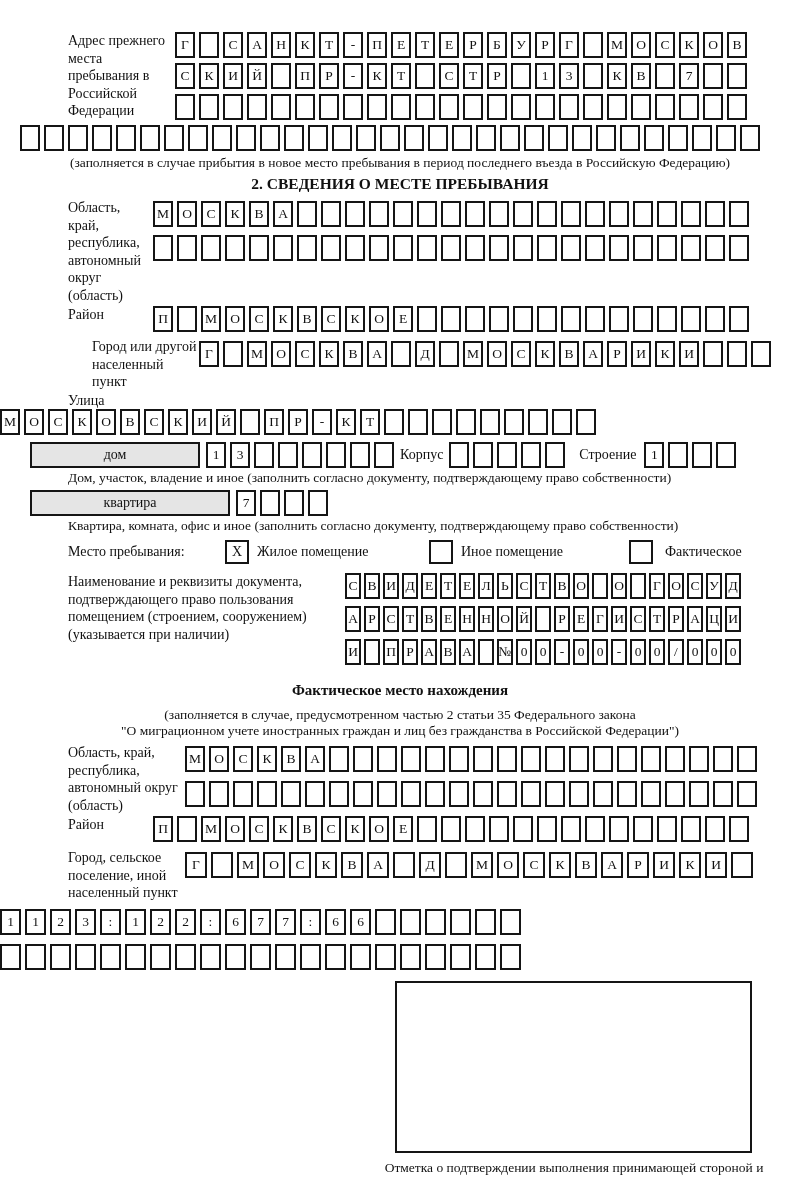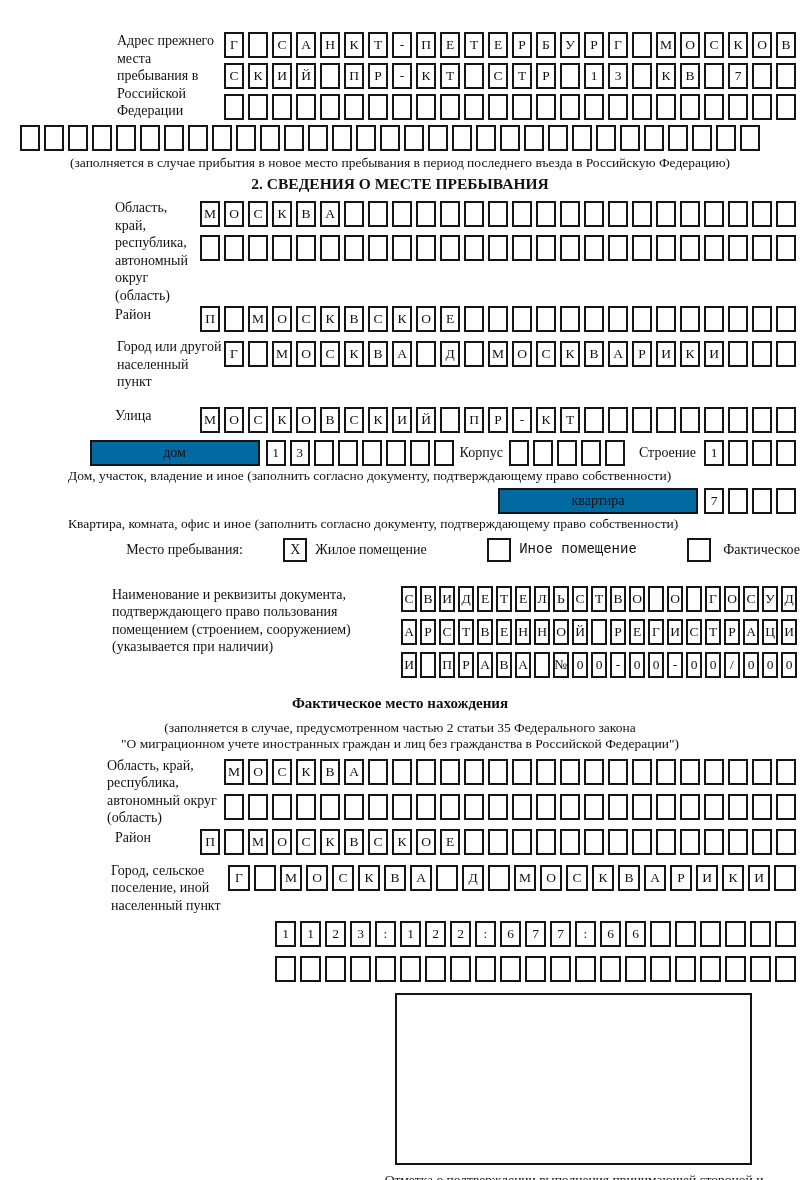--- a/index.html
+++ b/index.html
@@ -5,21 +5,21 @@
   html,body{margin:0;padding:0;background:#fff;}
   body{
     width:800px;height:1180px;overflow:hidden;position:relative;
     font-family:"Liberation Serif","DejaVu Serif",serif;
     color:#111;font-size:14px;
   }
   .page{padding-top:16px;}
   .hdr{ text-align:right; padding-right:48px; font-size:14.5px; }
 
   
-  .row{ display:flex; align-items:flex-start;justify-content:flex-end; }
+  .row{ display:flex; align-items:flex-start; }
   .lbl{ font-size:14px; line-height:17.5px; }
   .grids{ display:flex; flex-direction:column; }
   .grid{ display:flex; margin-bottom:5px; }
 
   
   .cell{
     width:16px;height:22px;border:2px solid #151515;margin-right:4px;
     display:flex;align-items:center;justify-content:center;
     font-size:13.5px;line-height:1;background:#fff;flex:0 0 auto;
   }
@@ -27,21 +27,21 @@
   .g-kad .cell{ width:17px; }
   .g-city2 .cell{ width:18px; }
 
   .note{ font-size:13.5px; }
   .center{ text-align:center; }
   .bold{ font-weight:bold; }
 
   
   .widebox{
     border:2px solid #151515;height:22px;display:flex;align-items:center;
-    justify-content:center;font-size:14px;background:#0369a1;flex:0 0 auto;
+    justify-content:center;font-size:14px;background:#e5e5e5;flex:0 0 auto;
   }
 
   .chk{
     width:20px;height:20px;border:2px solid #151515;display:flex;
     align-items:center;justify-content:center;font-size:14px;flex:0 0 auto;background:#fff;
   }
 
   .stamp{
     border:2px solid #151515;background:#fff;
     width:353px;height:168px;margin-left:395px;margin-top:6px;
@@ -261,21 +261,21 @@
         <div class="cell"></div>
         <div class="cell"></div>
         <div class="cell"></div>
         <div class="cell"></div>
         <div class="cell"></div>
         <div class="cell"></div>
         <div class="cell"></div>
       </div>
   </div>
 
-  <div class="row" style="margin-top:1px;">
+  <div class="row" style="margin-top:1px;padding-left:24px;">
     <div class="lbl" style="margin-left:68px;width:107px;">Город или другой населенный пункт</div>
     <div class="grid" style="margin-top:3px;">
         <div class="cell">Г</div>
         <div class="cell"></div>
         <div class="cell">М</div>
         <div class="cell">О</div>
         <div class="cell">С</div>
         <div class="cell">К</div>
         <div class="cell">В</div>
         <div class="cell">А</div>
@@ -291,21 +291,21 @@
         <div class="cell">Р</div>
         <div class="cell">И</div>
         <div class="cell">К</div>
         <div class="cell">И</div>
         <div class="cell"></div>
         <div class="cell"></div>
         <div class="cell"></div>
       </div>
   </div>
 
-  <div class="row" style="margin-top:16px;">
+  <div class="row" style="margin-top:1px;flex-direction:column;">
     <div class="lbl" style="margin-left:68px;width:85px;">Улица</div>
     <div class="grid">
         <div class="cell">М</div>
         <div class="cell">О</div>
         <div class="cell">С</div>
         <div class="cell">К</div>
         <div class="cell">О</div>
         <div class="cell">В</div>
         <div class="cell">С</div>
         <div class="cell">К</div>
@@ -368,26 +368,26 @@
         <div class="cell"></div>
       </div>
   </div>
   <div class="note" style="margin-left:68px;margin-top:2px;">Квартира, комната, офис и иное (заполнить согласно документу, подтверждающему право собственности)</div>
 
   <div class="row" style="margin-top:6px;align-items:center;">
     <div class="lbl" style="margin-left:68px;width:157px;">Место пребывания:</div>
     <div class="chk">X</div>
     <div class="lbl" style="margin-left:8px;width:147px;">Жилое помещение</div>
     <div class="chk" style="margin-left:25px;"></div>
-    <div class="lbl" style="margin-left:8px;width:140px;font-family:Liberation Mono, monospace;">Иное помещение</div>
+    <div class="lbl" style="margin-left:8px;width:140px;">Иное помещение</div>
     <div class="chk" style="margin-left:28px;"></div>
     <div class="lbl" style="margin-left:12px;">Фактическое</div>
   </div>
 
-  <div class="row" style="margin-top:24px;gap:12px;">
+  <div class="row" style="margin-top:9px;">
     <div class="lbl" style="margin-left:68px;width:277px;">Наименование и реквизиты документа, подтверждающего право пользования помещением (строением, сооружением) (указывается при наличии)</div>
     <div class="grids">
       <div class="grid g-doc" style="margin-bottom:7px;">
           <div class="cell">С</div>
           <div class="cell">В</div>
           <div class="cell">И</div>
           <div class="cell">Д</div>
           <div class="cell">Е</div>
           <div class="cell">Т</div>
           <div class="cell">Е</div>

